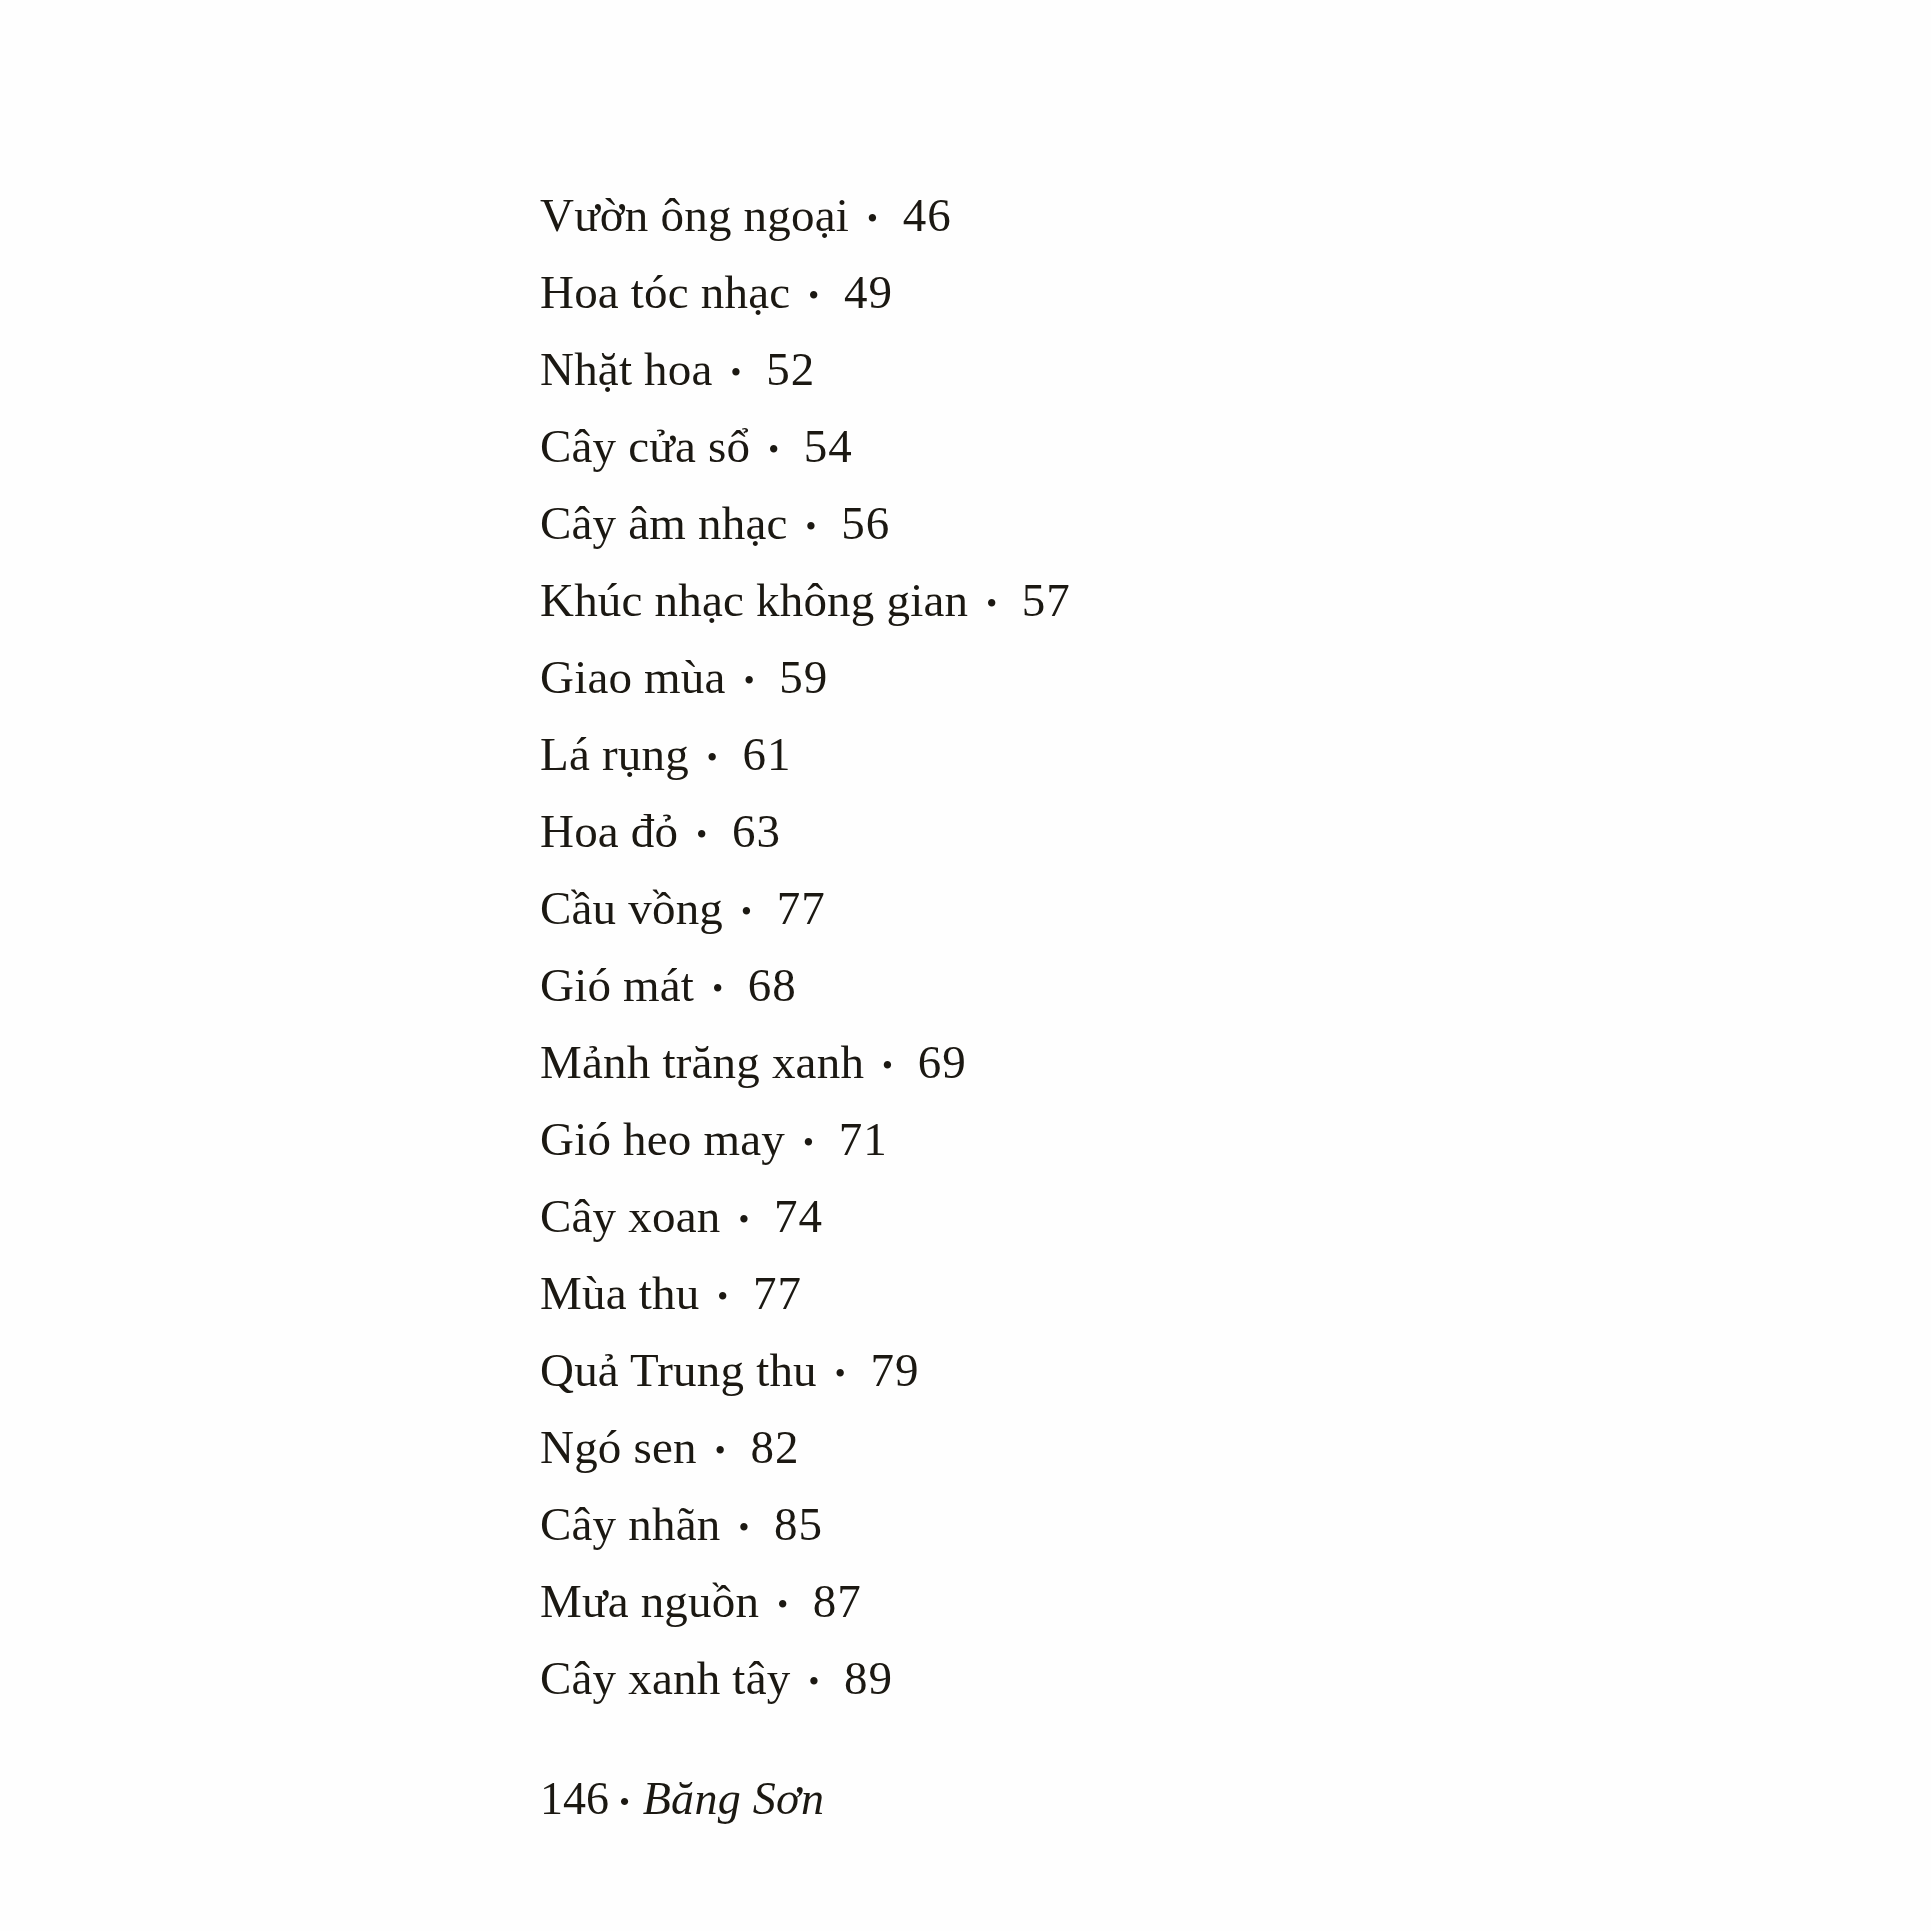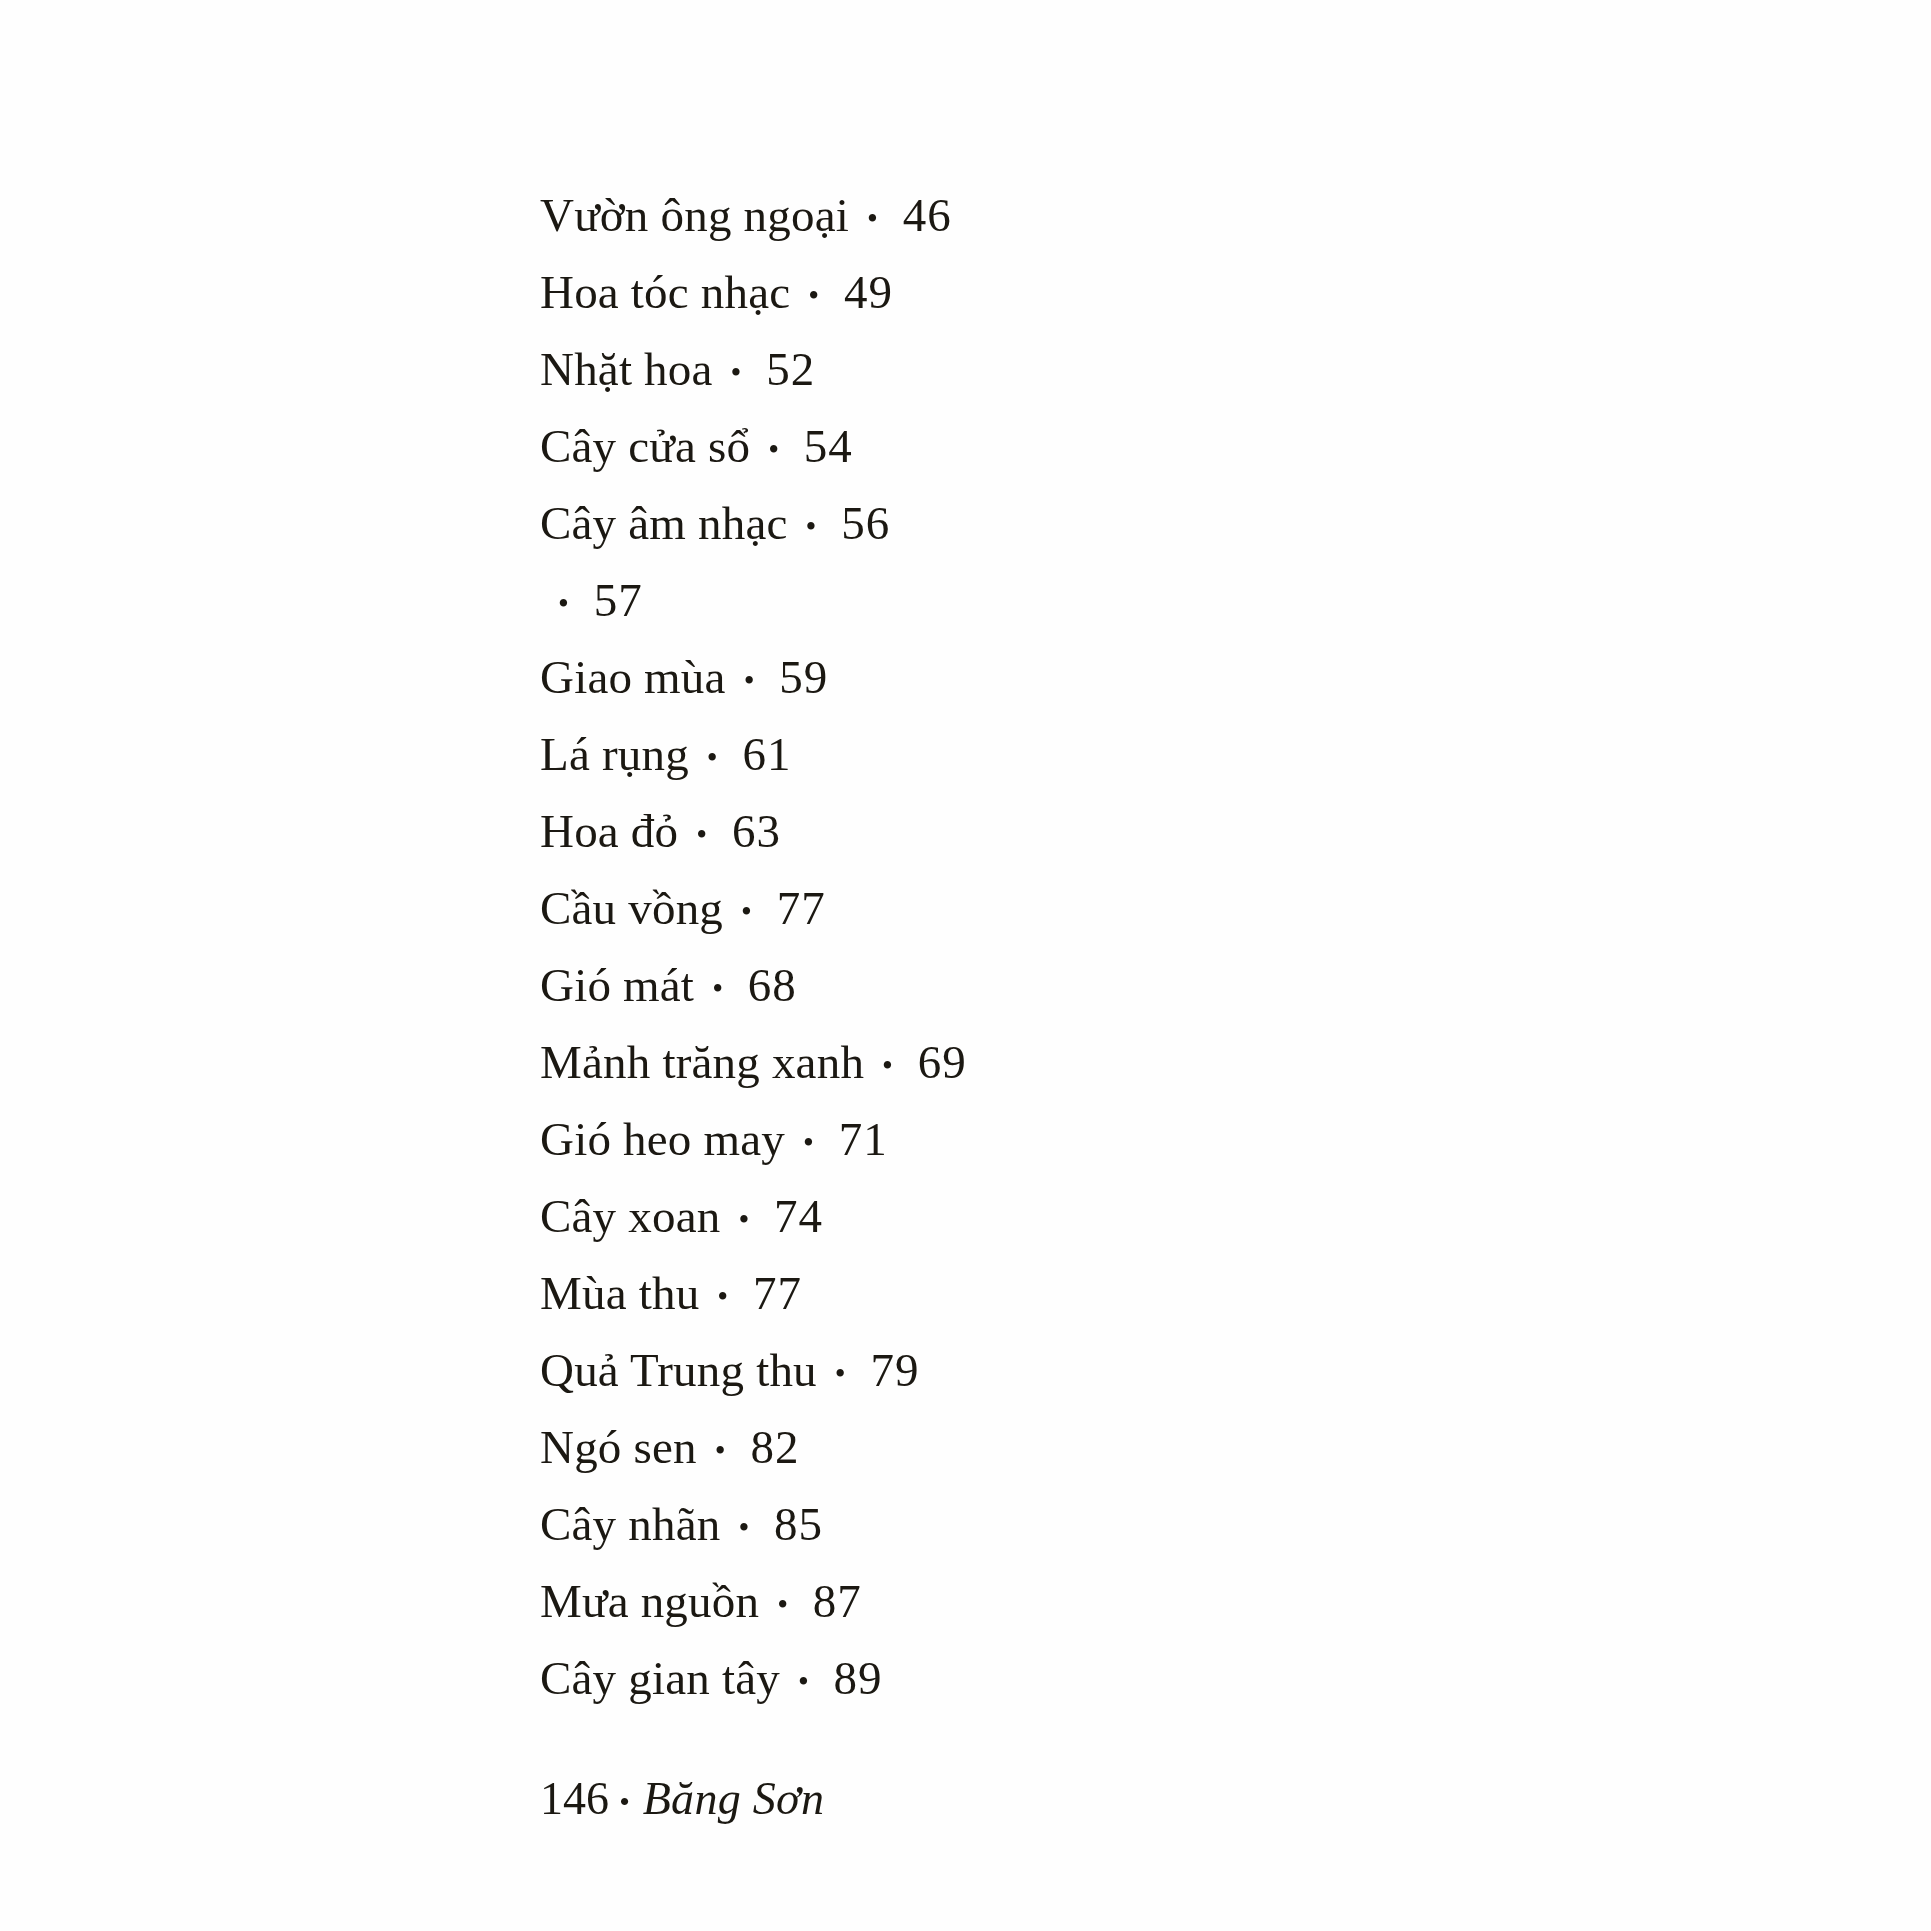--- a/index.html
+++ b/index.html
@@ -90,20 +90,21 @@
         <span class="toc-title">Cây cửa sổ</span>
         <span class="bullet">•</span>
         <span class="toc-page">54</span>
       </div>
       <div class="toc-row">
         <span class="toc-title">Cây âm nhạc</span>
         <span class="bullet">•</span>
         <span class="toc-page">56</span>
       </div>
       <div class="toc-row">
+        <span class="toc-title">Khúc nhạc không gian</span>
         <span class="bullet">•</span>
         <span class="toc-page">57</span>
       </div>
       <div class="toc-row">
         <span class="toc-title">Giao mùa</span>
         <span class="bullet">•</span>
         <span class="toc-page">59</span>
       </div>
       <div class="toc-row">
         <span class="toc-title">Lá rụng</span>
@@ -159,21 +160,21 @@
         <span class="toc-title">Cây nhãn</span>
         <span class="bullet">•</span>
         <span class="toc-page">85</span>
       </div>
       <div class="toc-row">
         <span class="toc-title">Mưa nguồn</span>
         <span class="bullet">•</span>
         <span class="toc-page">87</span>
       </div>
       <div class="toc-row">
-        <span class="toc-title">Cây gian tây</span>
+        <span class="toc-title">Cây xanh tây</span>
         <span class="bullet">•</span>
         <span class="toc-page">89</span>
       </div>
     </div>
 
   <div class="footer">
     <span class="footer-pagenum">146</span>
     <span class="bullet">•</span>
     <span class="footer-author">Băng Sơn</span>
   </div>

